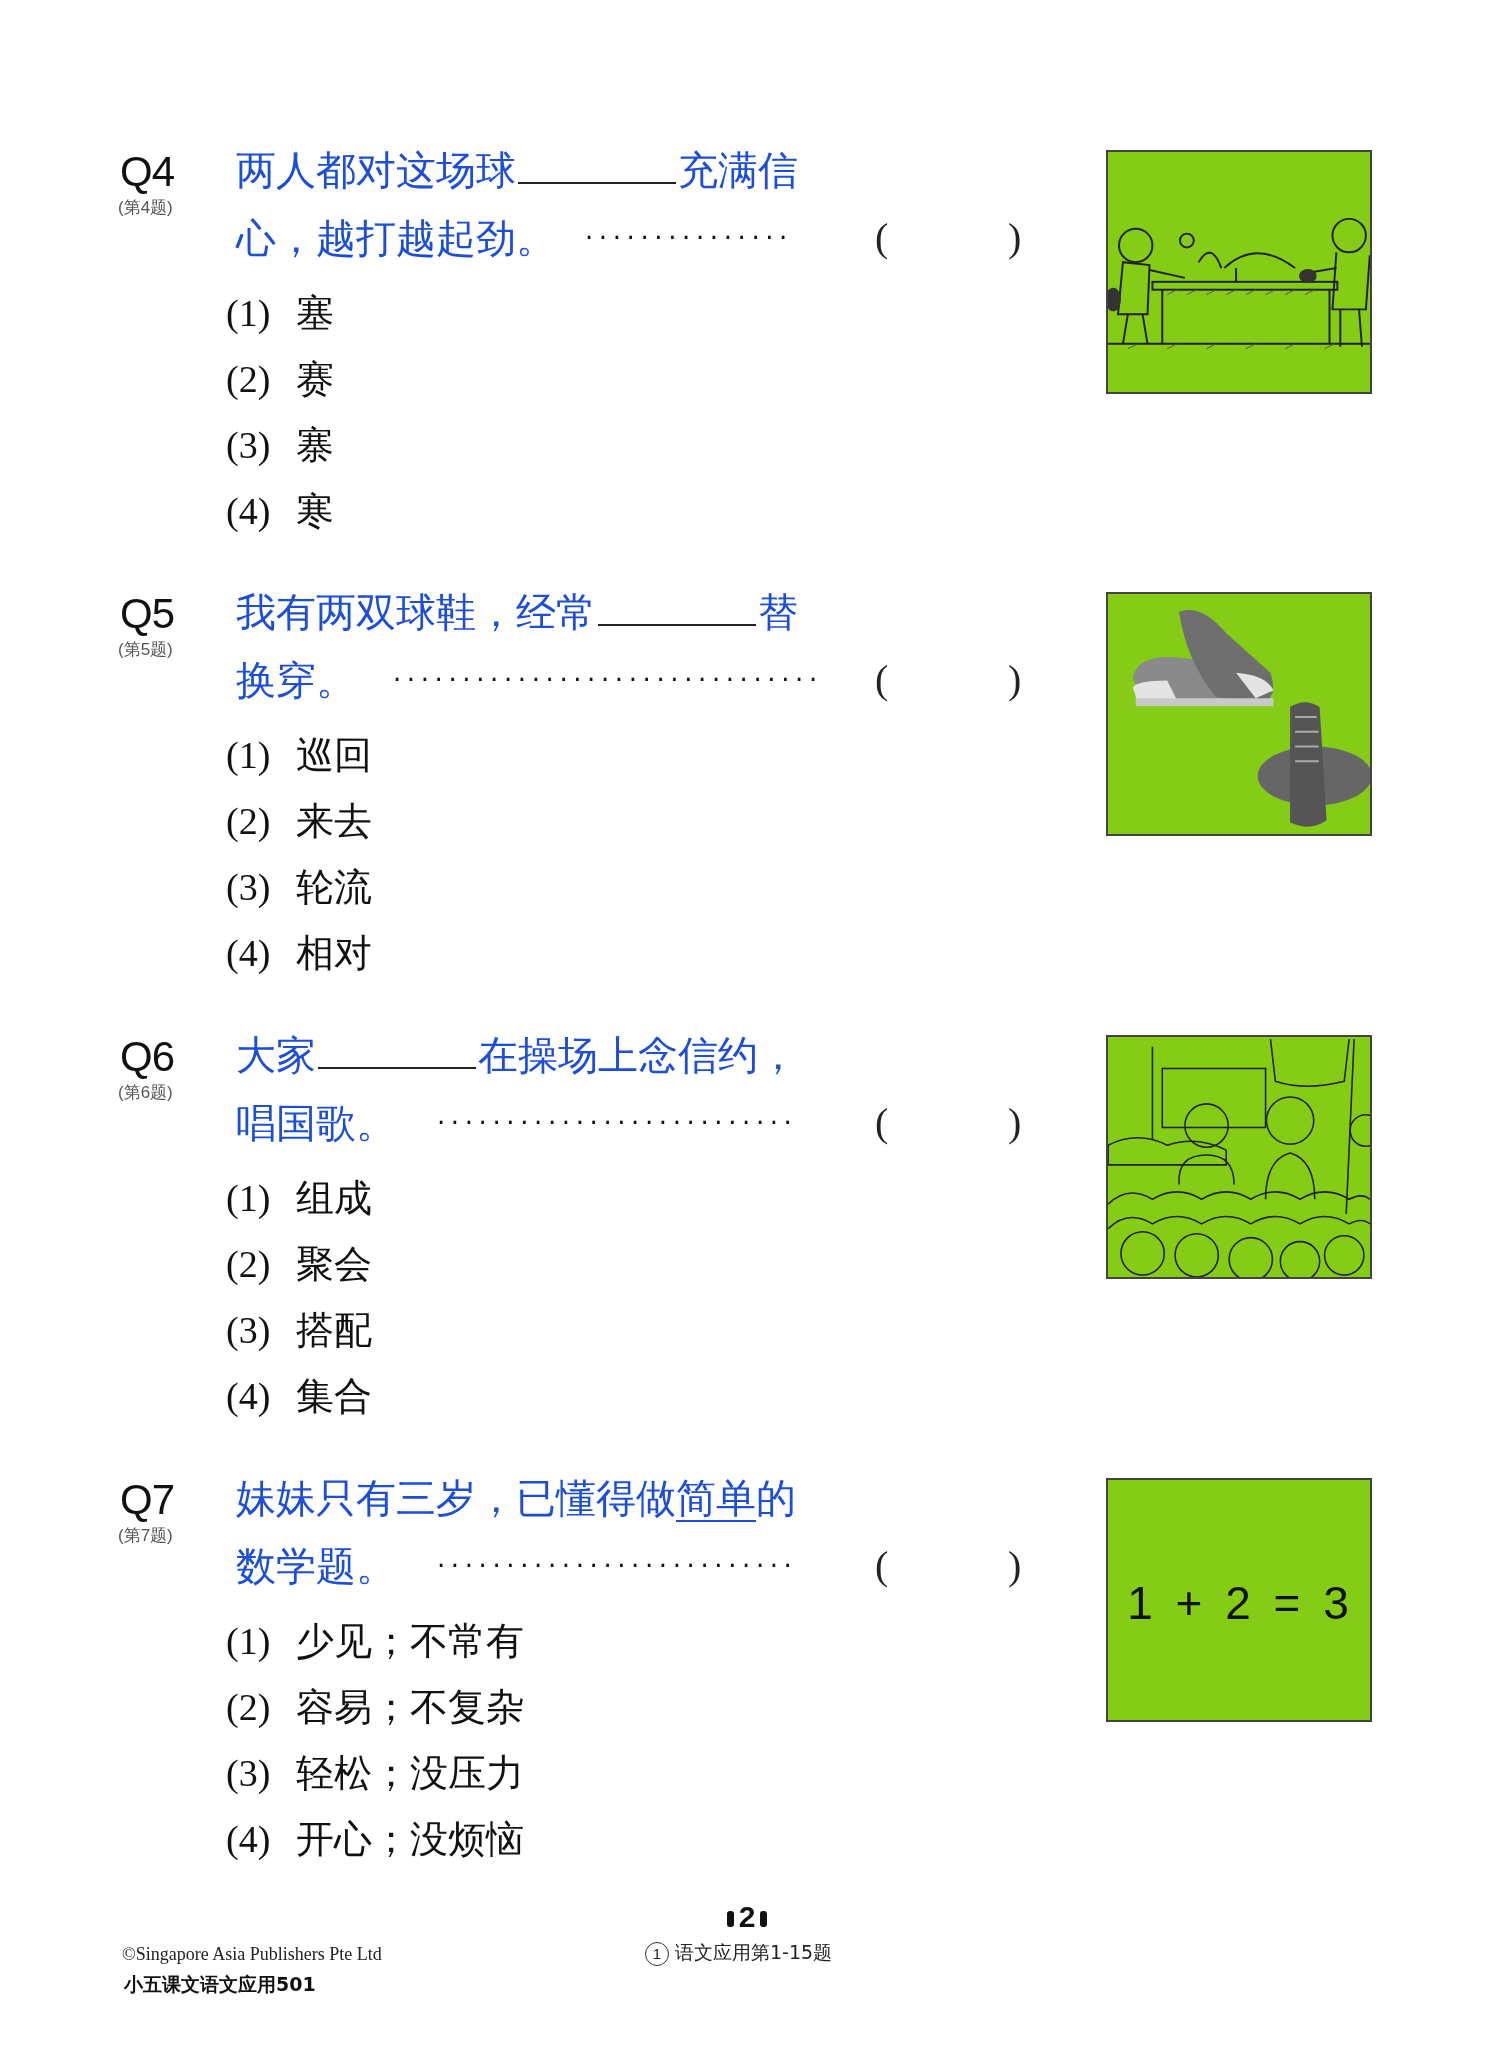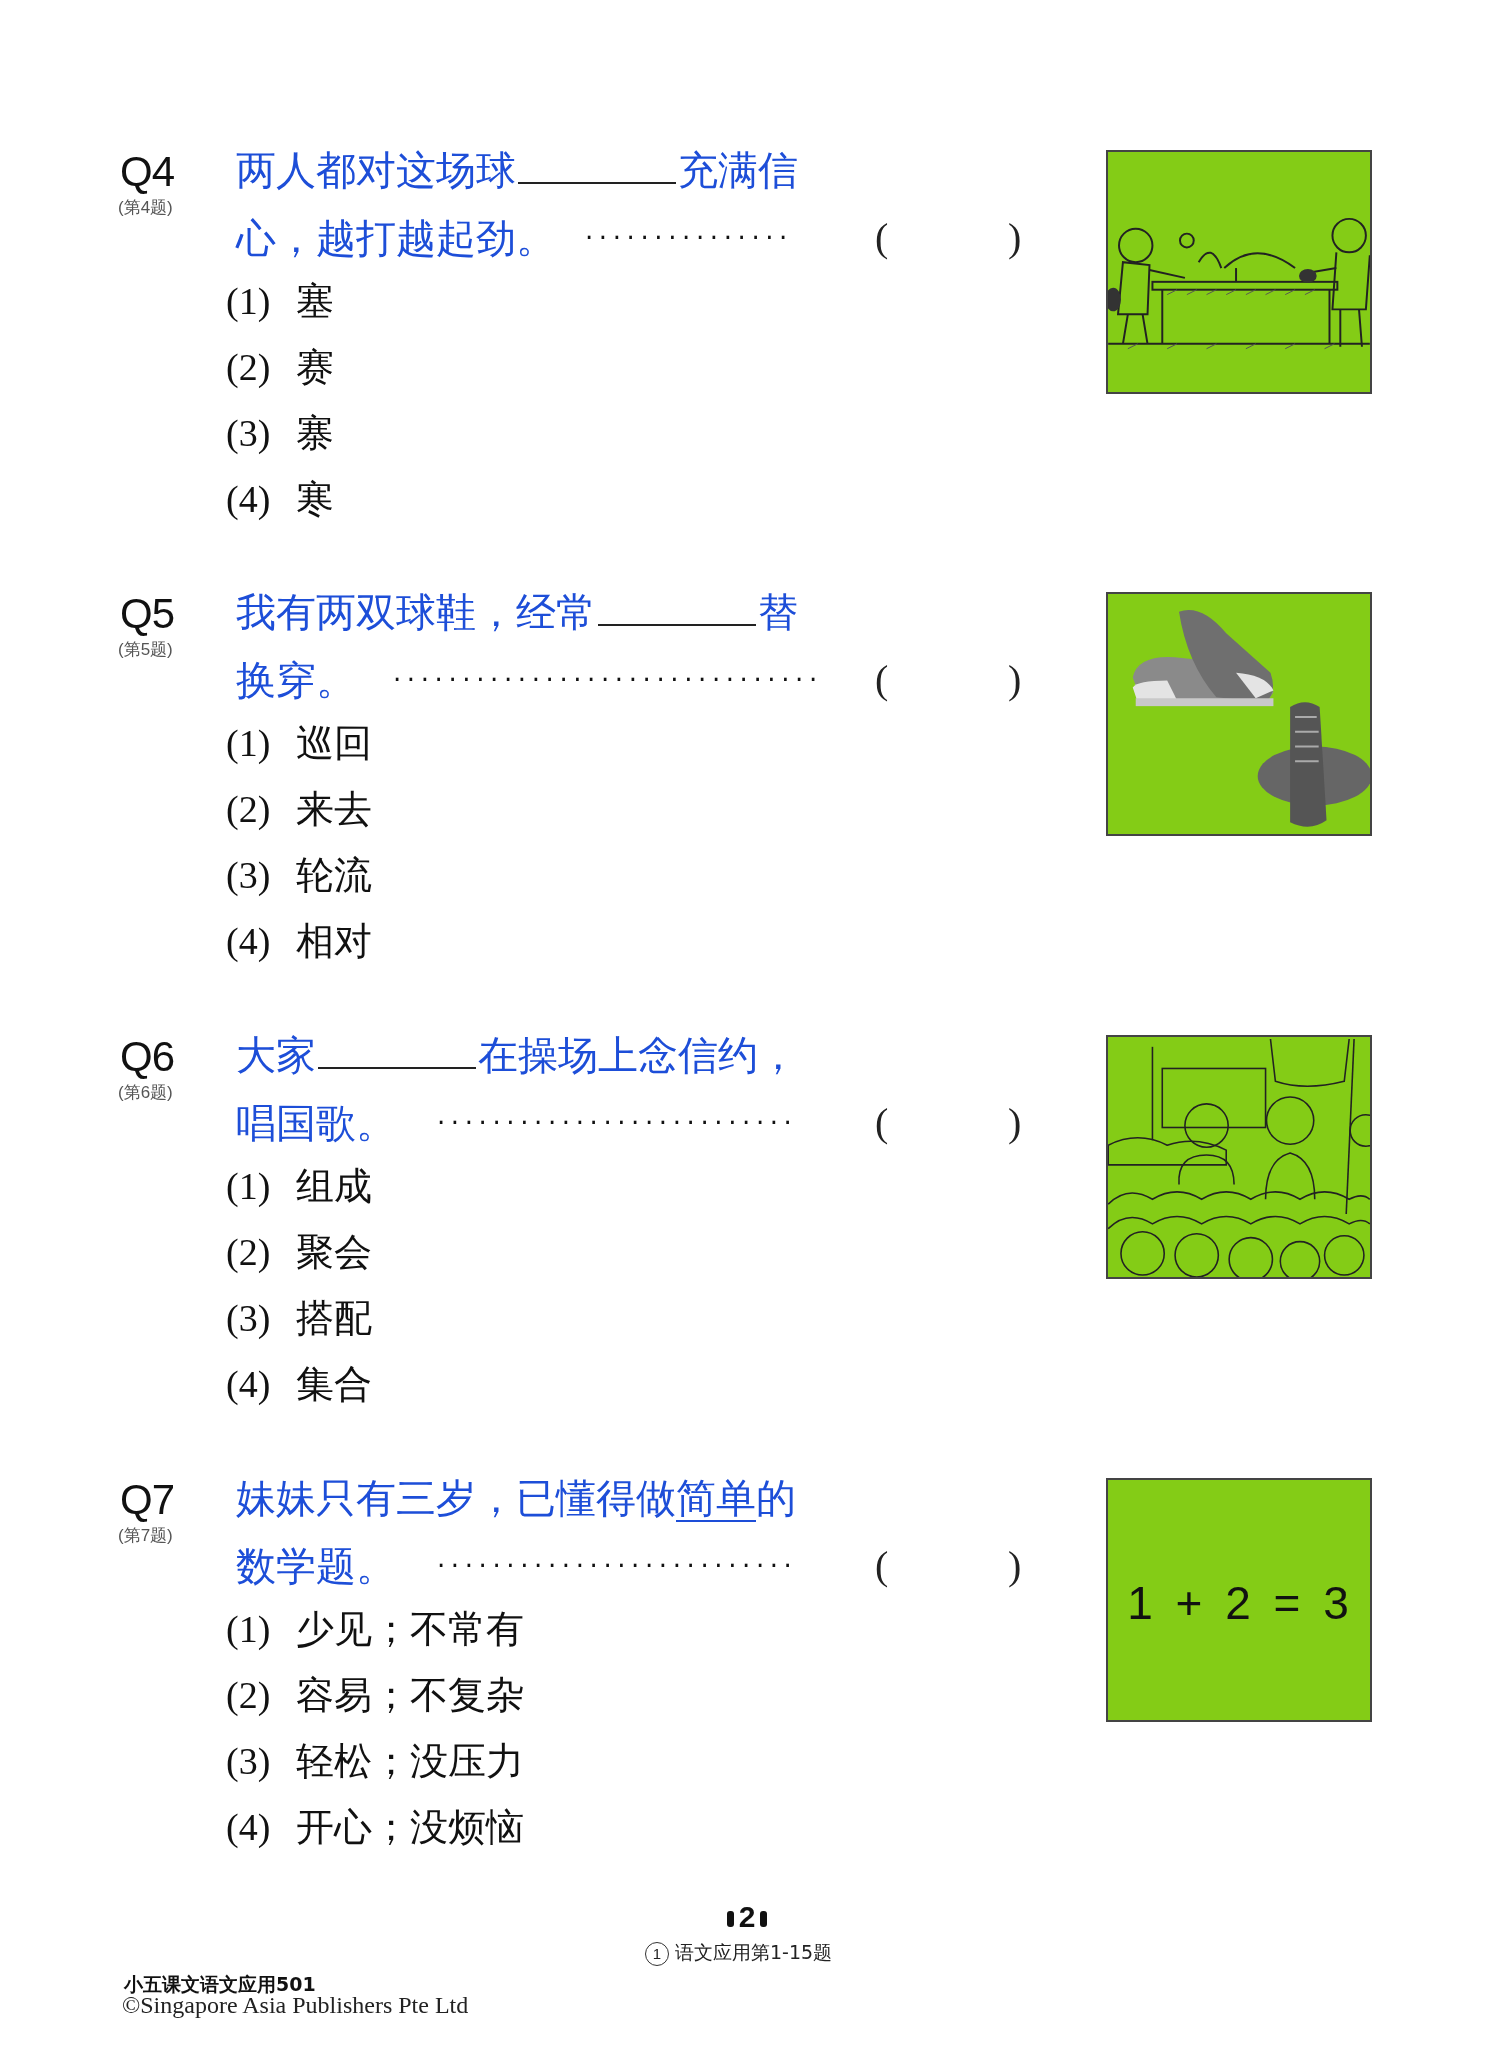--- a/index.html
+++ b/index.html
@@ -36,40 +36,40 @@
       font-family: "DejaVu Sans", sans-serif;
     }
     .ans-open, .ans-close {
       position: absolute; top: 64px; font-size: 40px; line-height: 48px;
       font-family: "Liberation Serif", serif; color: #222;
     }
     .ans-open { left: 875px; }
     .ans-close { left: 1008px; }
     .options { position: absolute; left: 226px; top: 130px; }
     .option {
-      height: 66px; font-size: 38px; line-height: 42px; white-space: nowrap; color: #111;
+      height: 66px; font-size: 38px; line-height: 66px; white-space: nowrap; color: #111;
     }
     .opt-num { font-family: "Liberation Serif", serif; display: inline-block; width: 70px; font-size: 38px; }
     .pic {
       position: absolute; left: 1106px; top: 0; width: 266px; height: 244px;
       border: 2px solid #444; box-sizing: border-box; background: #84cc16; overflow: hidden;
     }
     .pic svg { display: block; width: 100%; height: 100%; }
     .math-text {
       position: absolute; left: 0; right: 0; top: 96px; text-align: center;
       font-family: "Liberation Sans", "DejaVu Sans", sans-serif; font-size: 46px; color: #111;
       letter-spacing: 2px; word-spacing: 6px;
     }
     .footer-left-title {
       position: absolute; left: 124px; top: 1972px;
       font-family: "DejaVu Sans", sans-serif; font-weight: bold; font-size: 19px; color: #111;
     }
     .footer-left-copy {
       position: absolute; left: 122px; top: 1944px;
-      font-family: "Liberation Serif", serif; font-size: 24px; color: #222; margin-top: 48px;
+      font-family: "Liberation Serif", serif; font-size: 18px; color: #222;
     }
     .footer-page {
       position: absolute; left: 712px; top: 1900px; width: 70px; text-align: center;
       font-family: "Liberation Sans", sans-serif; font-weight: bold; font-size: 30px; color: #111;
     }
     .footer-page .brk { display: inline-block; width: 7px; height: 16px; background: #111; border-radius: 3px; vertical-align: middle; margin: 0 5px; }
     .footer-section {
       position: absolute; left: 645px; top: 1940px;
       font-family: "DejaVu Sans", sans-serif; font-size: 19px; color: #222; white-space: nowrap;
     }

